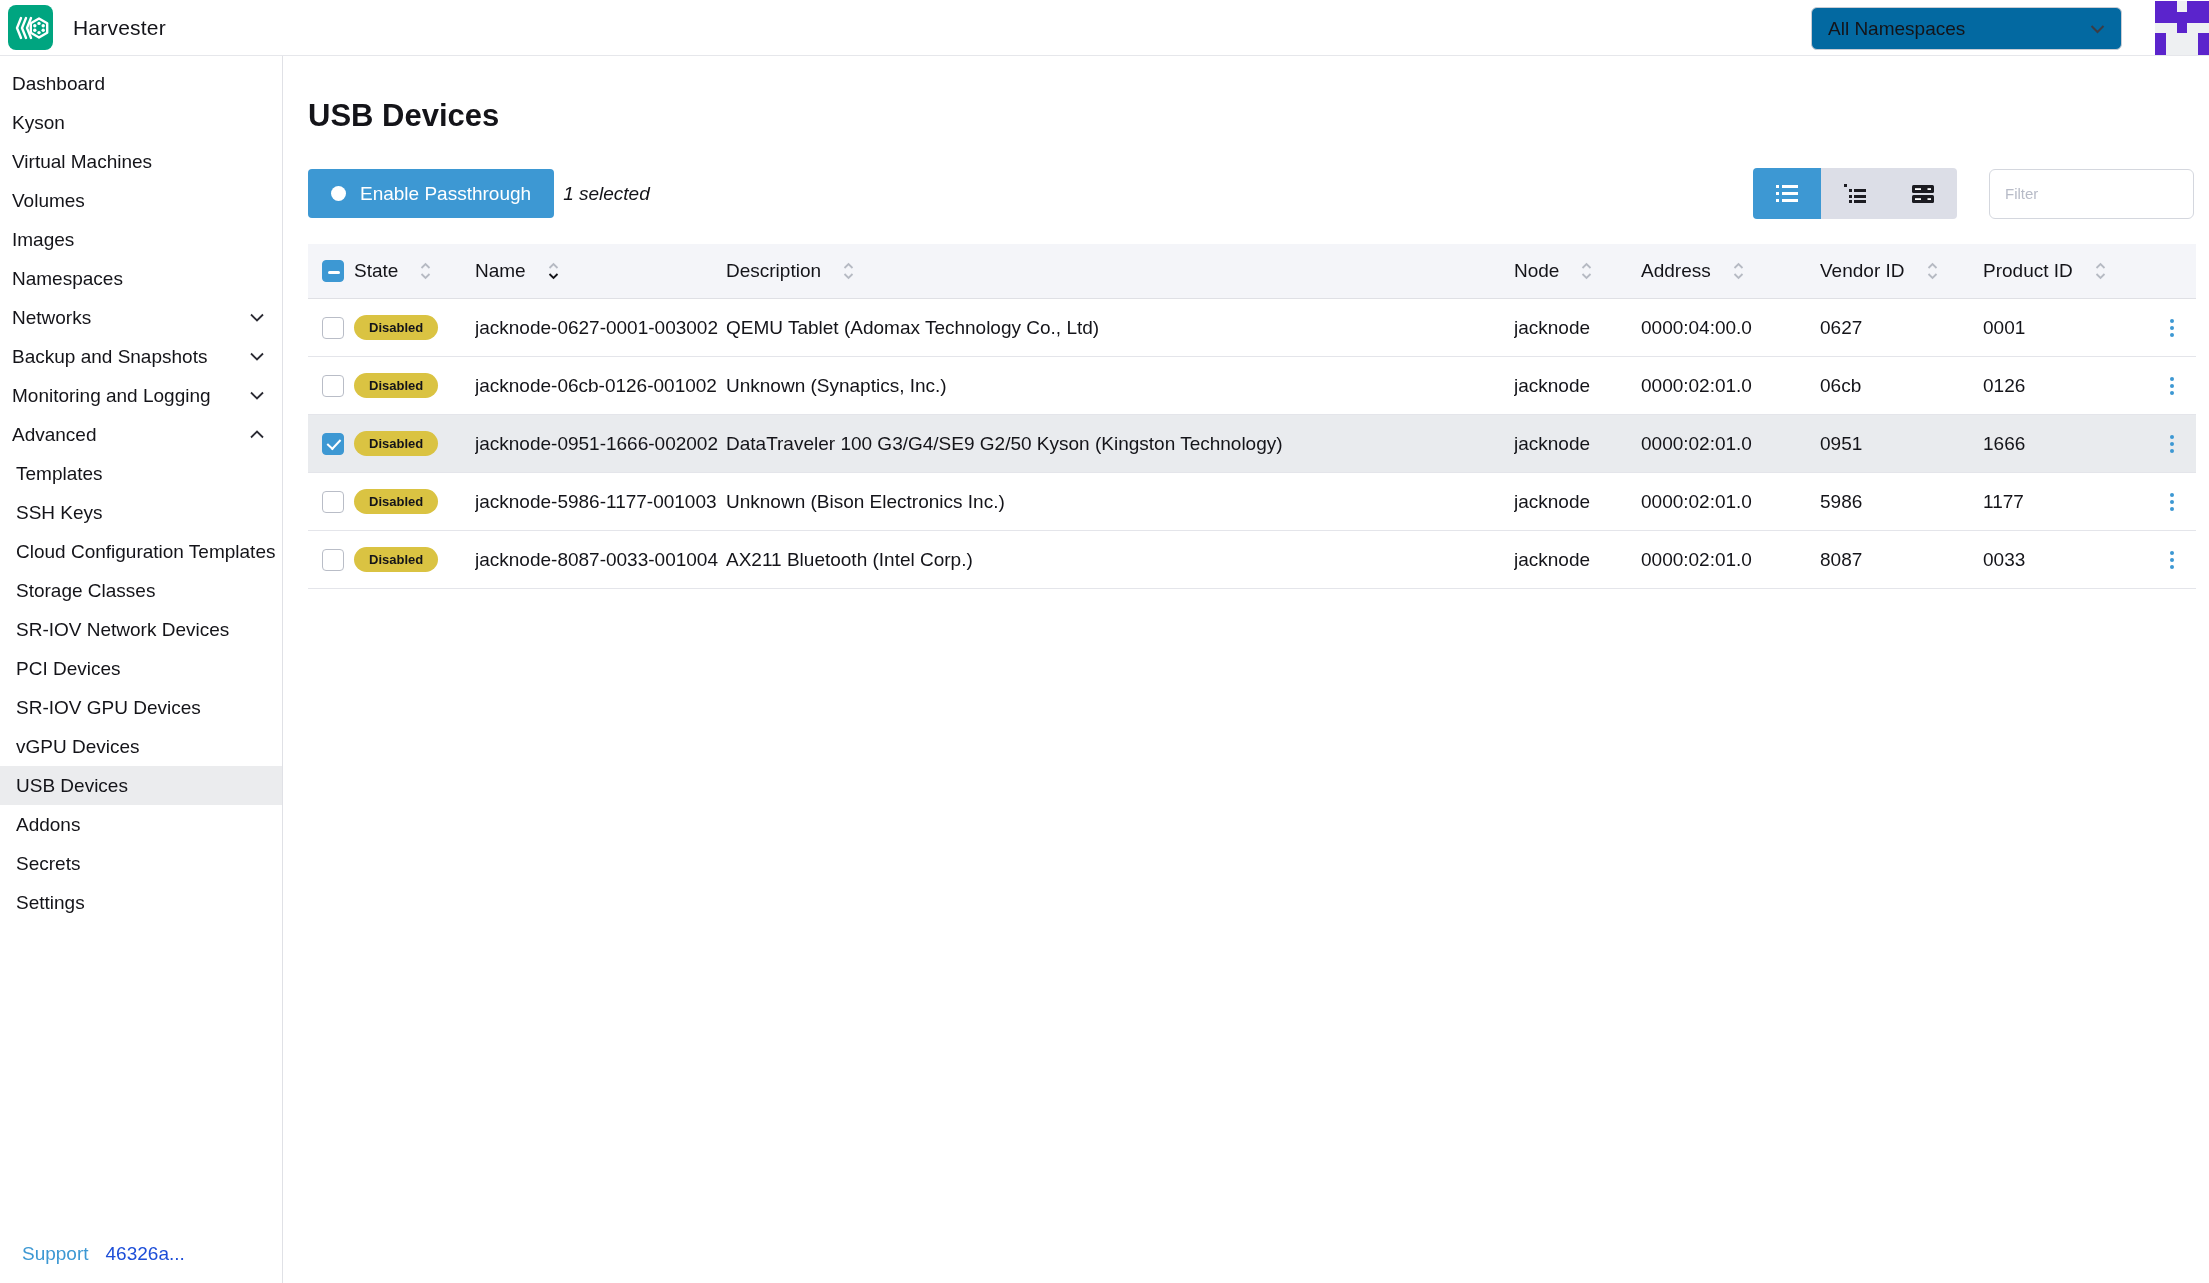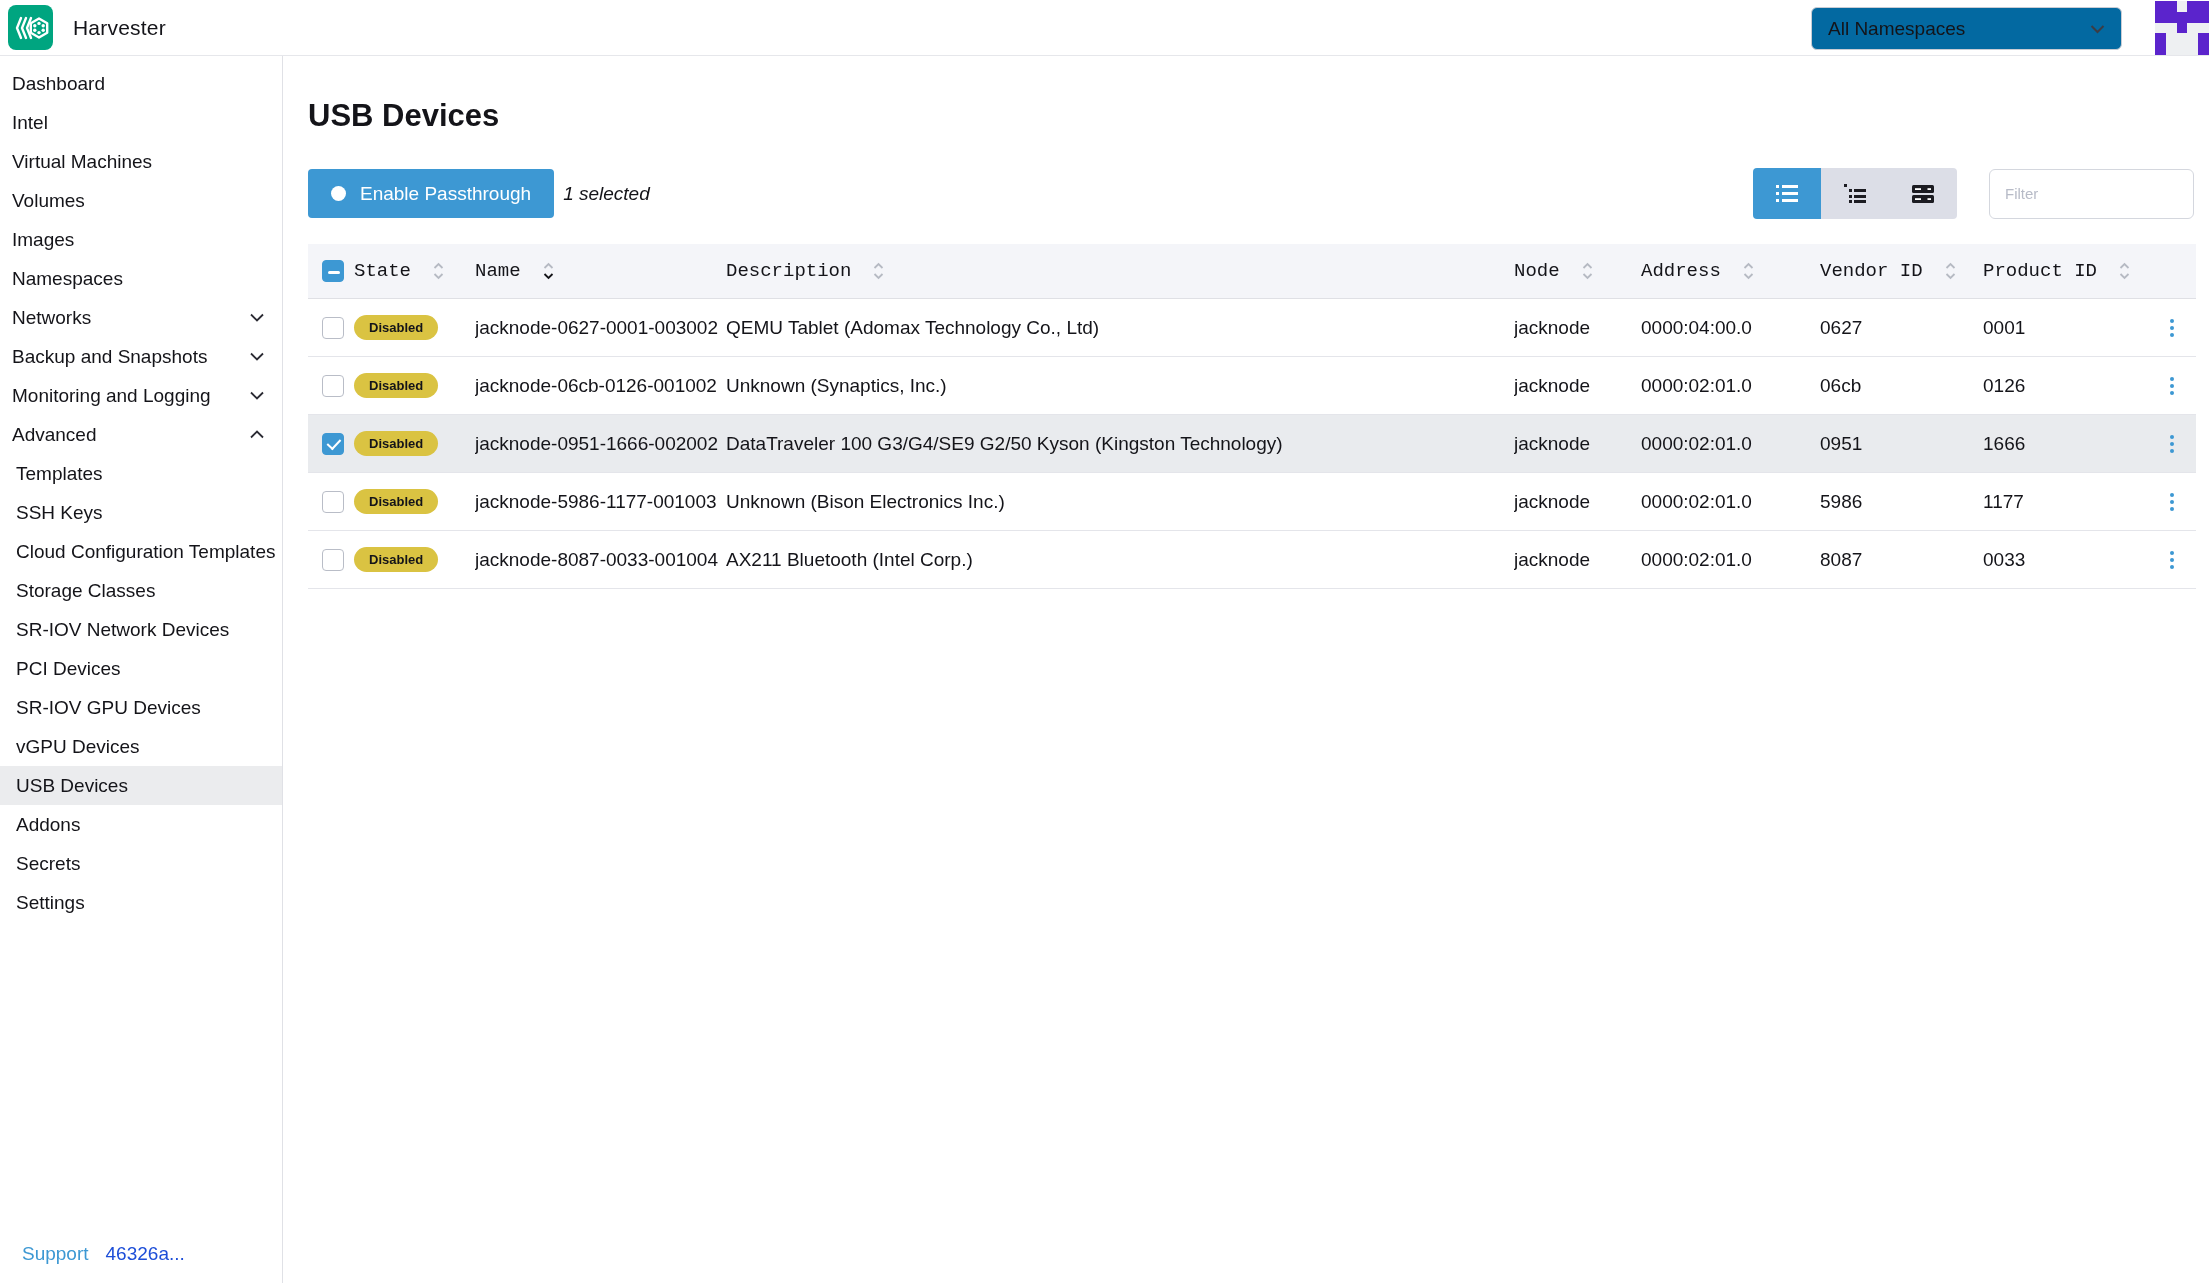--- a/index.html
+++ b/index.html
@@ -65,21 +65,21 @@
   .filter-input::placeholder{color:#b7bbc7;}
   
   .table{margin:25px 15px 0 24px;width:1888px;}
   .t-row{display:grid;grid-template-columns:42px 125px 251px 788px 127px 179px 163px 165px 48px;
     align-items:center;min-height:58px;border-bottom:1px solid var(--border);background:#fff;}
   .t-head{background:var(--table-header-bg);min-height:55px;border-bottom:1px solid #dfe0e5;}
   .t-row.selected{background:var(--selected-row-bg);}
   .cell{overflow:hidden;white-space:nowrap;}
   .col-cb{padding-left:14px;overflow:visible;}
   .col-state{padding-left:4px;}
-  .th{display:flex;align-items:center;gap:22px;cursor:pointer;font-family:Liberation Mono, monospace;}
+  .th{display:flex;align-items:center;gap:22px;cursor:pointer;}
   .sort polyline{fill:none;stroke:#b6bac3;stroke-width:1.8;}
   .sort.active-down .dn{stroke:#141419;}
   .badge{display:inline-block;padding:5px 15px;border-radius:15px;background:var(--badge-disabled-bg);
     color:var(--badge-disabled-text);font-size:13px;line-height:1.2;font-weight:bold;}
   .cb{display:inline-block;width:22px;height:22px;border:1px solid #b9bdc7;border-radius:4px;
     background:#fff;position:relative;cursor:pointer;vertical-align:middle;}
   .cb--checked,.cb--indeterminate{background:var(--primary);border-color:var(--primary);}
   .cb--checked::after{content:"";position:absolute;left:7px;top:2.5px;width:5.5px;height:11px;
     border:solid #fff;border-width:0 2.6px 2.6px 0;transform:rotate(43deg);}
   .cb--indeterminate::after{content:"";position:absolute;left:5px;top:9.5px;width:12px;height:3px;
@@ -133,21 +133,21 @@
     </svg>
   </div>
 </header>
 
 <nav class="sidebar">
   <div class="nav">
     <div class="nav-item">
         <span>Dashboard</span>
       </div>
     <div class="nav-item">
-        <span>Intel</span>
+        <span>Kyson</span>
       </div>
     <div class="nav-item">
         <span>Virtual Machines</span>
       </div>
     <div class="nav-item">
         <span>Volumes</span>
       </div>
     <div class="nav-item">
         <span>Images</span>
       </div>

